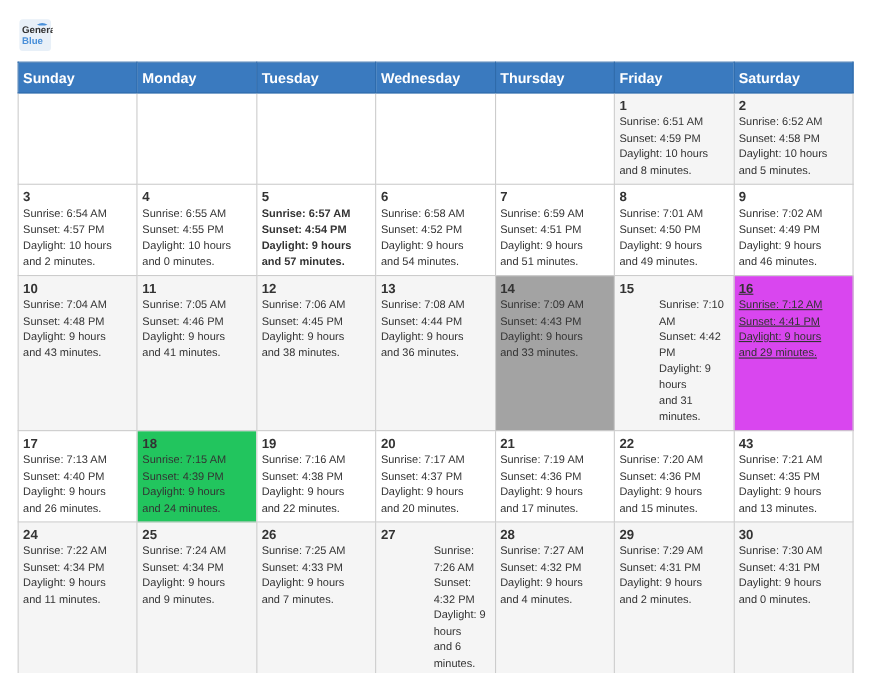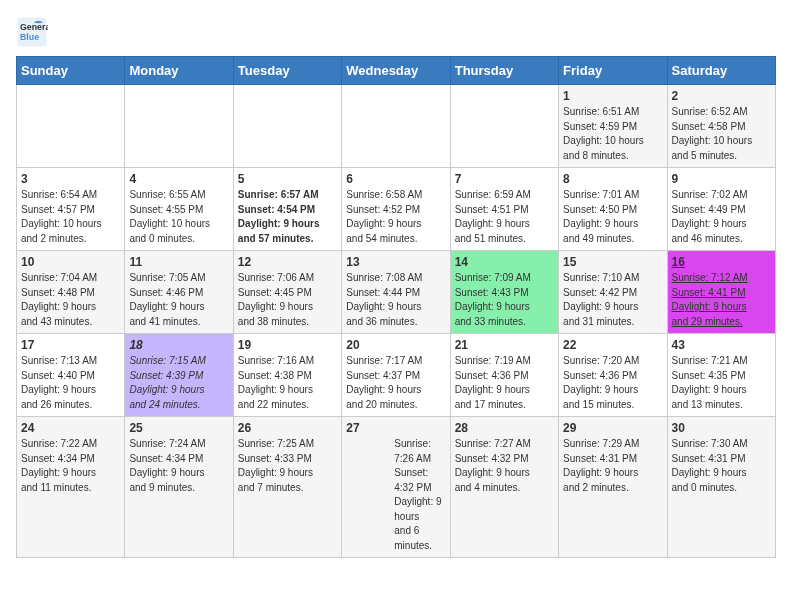--- a/index.html
+++ b/index.html
@@ -213,51 +213,51 @@
 Daylight: 9 hours
 and 38 minutes.</div>
         </td>
         <td style="background: rgb(245, 245, 245);">
           <span class="day-number">13</span>
           <div class="day-detail" style="white-space: pre-line;">Sunrise: 7:08 AM
 Sunset: 4:44 PM
 Daylight: 9 hours
 and 36 minutes.</div>
         </td>
-        <td style="background: #86efac;">
+        <td style="background: #a3a3a3;">
           <span class="day-number">14</span>
           <div class="day-detail" style="white-space: pre-line;">Sunrise: 7:09 AM
 Sunset: 4:43 PM
 Daylight: 9 hours
 and 33 minutes.</div>
         </td>
         <td style="background: rgb(245, 245, 245);">
           <span class="day-number">15</span>
-          <div class="day-detail" style="white-space: pre-line;">Sunrise: 7:10 AM
+          <div class="day-detail" style="white-space: pre-line; margin-left: 36px;">Sunrise: 7:10 AM
 Sunset: 4:42 PM
 Daylight: 9 hours
 and 31 minutes.</div>
         </td>
         <td style="background: #d946ef; text-decoration: underline;">
           <span class="day-number">16</span>
           <div class="day-detail" style="white-space: pre-line;">Sunrise: 7:12 AM
 Sunset: 4:41 PM
 Daylight: 9 hours
 and 29 minutes.</div>
         </td>
       </tr>
       <tr>
         <td style="background: rgb(255, 255, 255);">
           <span class="day-number">17</span>
           <div class="day-detail" style="white-space: pre-line;">Sunrise: 7:13 AM
 Sunset: 4:40 PM
 Daylight: 9 hours
 and 26 minutes.</div>
         </td>
-        <td style="background: #c4b5fd; font-style: italic;">
+        <td style="background: #22c55e;">
           <span class="day-number">18</span>
           <div class="day-detail" style="white-space: pre-line;">Sunrise: 7:15 AM
 Sunset: 4:39 PM
 Daylight: 9 hours
 and 24 minutes.</div>
         </td>
         <td style="background: rgb(255, 255, 255);">
           <span class="day-number">19</span>
           <div class="day-detail" style="white-space: pre-line;">Sunrise: 7:16 AM
 Sunset: 4:38 PM

